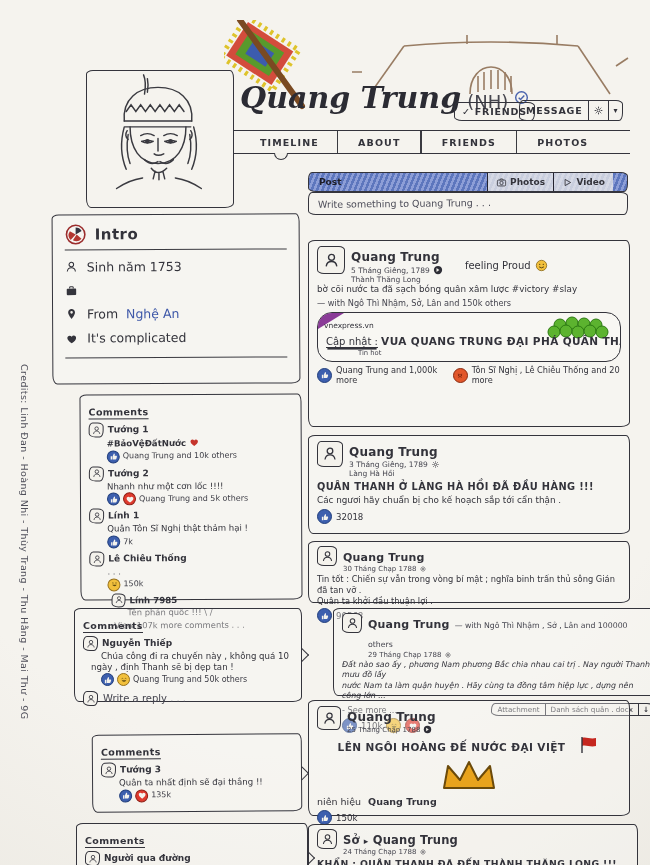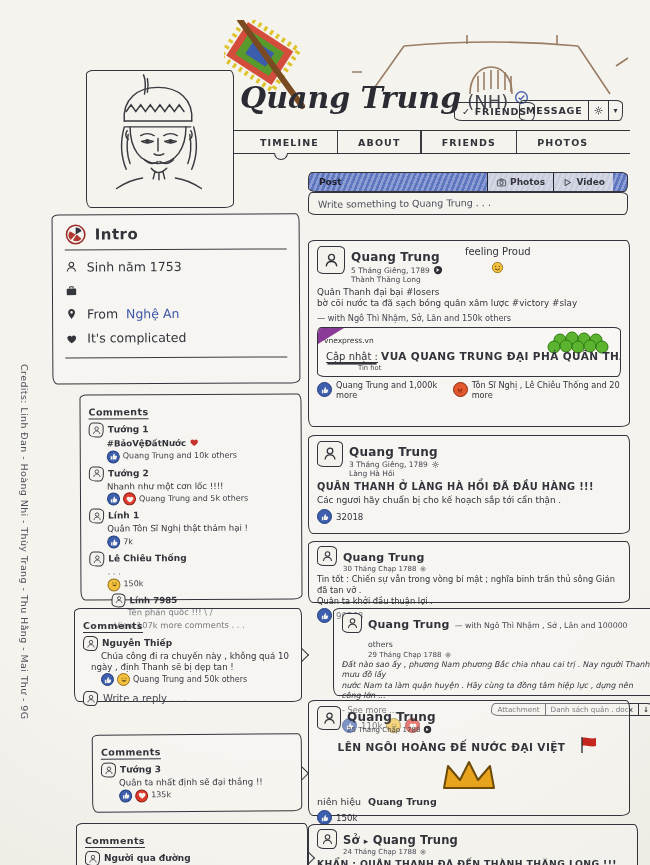--- a/index.html
+++ b/index.html
@@ -269,31 +269,30 @@
         <div>
           <span class="pname">Quang Trung</span>
           <span class="meta" style="display:flex;align-items:center;gap:3px;text-align:right;">
               <span>5 Tháng Giêng, 1789</span>
               <svg width="10" height="10">
                 <use href="#s-public"></use>
               </svg>
             </span>
           <span class="meta" style="display:block;">Thành Thăng Long</span>
         </div>
-        <span style="display:flex;align-items:center;gap:4px;margin-left:16px;font-size:10px;flex-direction:column;">
+        <span style="display:flex;align-items:center;gap:4px;margin-left:16px;font-size:10px;">
           <span>feeling Proud</span>
           <svg width="13" height="13">
               <use href="#s-smile"></use>
             </svg>
         </span>
       </div>
-      <div class="pbody">Quân Thanh đại bại  #losers</div>
       <div class="pbody" style="margin-top:0;">bờ cõi nước ta đã sạch bóng quân xâm lược  #victory  #slay</div>
       <div class="meta" style="margin-top:3px;font-size:8.2px;">— with Ngô Thì Nhậm, Sở, Lân and 150k others</div>
-      <div class="sk2" style="position:relative;margin-top:4px;height:48px;overflow:hidden;background:rgba(250,249,245,.5);">
+      <div class="sk2" style="position:relative;margin-top:4px;height:48px;overflow:hidden;background:rgba(250,249,245,.5);border-radius:15px;">
         <span style="position:absolute;left:0;top:0;width:0;height:0;border-top:16px solid #8a3b97;border-right:26px solid transparent;"></span>
         <span style="position:absolute;left:6px;top:8px;font-size:7.5px;">vnexpress.vn</span>
         <svg width="68" height="24" viewBox="0 0 68 24" style="position:absolute;right:6px;top:2px;">
           <g fill="#5cb32f" stroke="#2c7a12" stroke-width="1">
             <circle cx="14" cy="10" r="6"></circle>
               <circle cx="26" cy="8" r="6"></circle>
               <circle cx="38" cy="9" r="6"></circle>
               <circle cx="50" cy="10" r="6"></circle>
             <circle cx="8" cy="17" r="6"></circle>
               <circle cx="20" cy="16" r="6"></circle>

